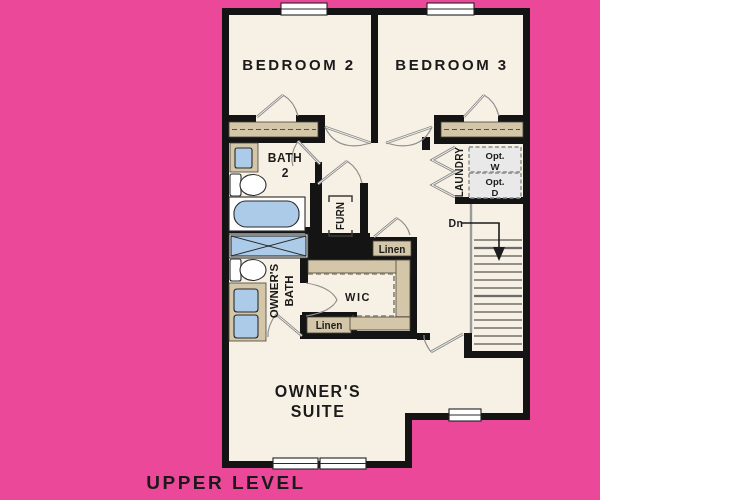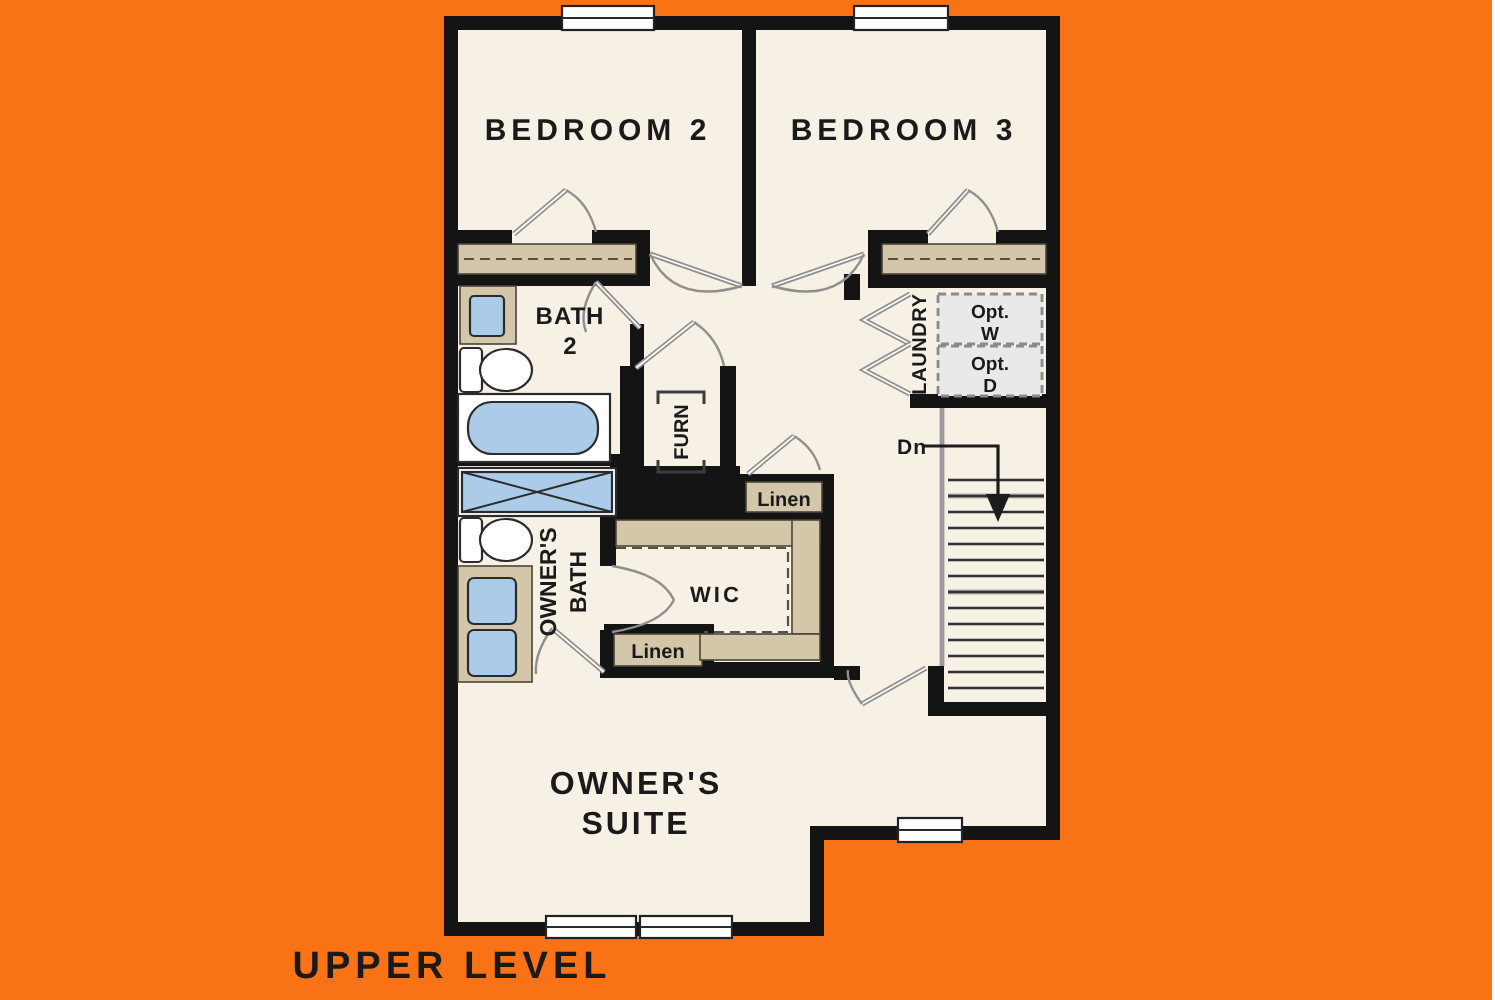--- a/index.html
+++ b/index.html
@@ -1,16 +1,16 @@
 <!DOCTYPE html>
 <html style="--floor: #f7f0e4; --wall: #141414; --shelf: #d4c6a8; --fixture: #abcbe9; --optbox: #e9e9e9; --door: #8f8f8f; --text: #1a1a1a;"><head>
 <meta charset="utf-8">
 <style>
   html,body{margin:0;padding:0;background:#ffffff;}
-  .stage{position:relative;width:746px;height:500px;background:#f97316;overflow:hidden;}
+  .stage{position:relative;width:600px;height:500px;background:#ec4899;overflow:hidden;}
   svg{position:absolute;left:0;top:0;}
   .floor{fill:var(--floor,#f7f0e4);}
   .wall{fill:var(--wall,#141414);}
   .shelf{fill:var(--shelf,#d4c6a8);stroke:#4a4337;stroke-width:.8;}
   .fix{fill:var(--fixture,#abcbe9);stroke:#2b2b2b;stroke-width:1.1;}
   .white{fill:#ffffff;stroke:#2b2b2b;stroke-width:1.1;}
   .win{fill:#ffffff;stroke:#222;stroke-width:1.1;}
   .opt{fill:var(--optbox,#e9e9e9);stroke:#8a8a8a;stroke-width:1.4;stroke-dasharray:4 2.5;}
   .door{stroke:var(--door,#8f8f8f);stroke-width:2.6;fill:none;}
   .doorin{stroke:#fdfbf6;stroke-width:.9;fill:none;}

